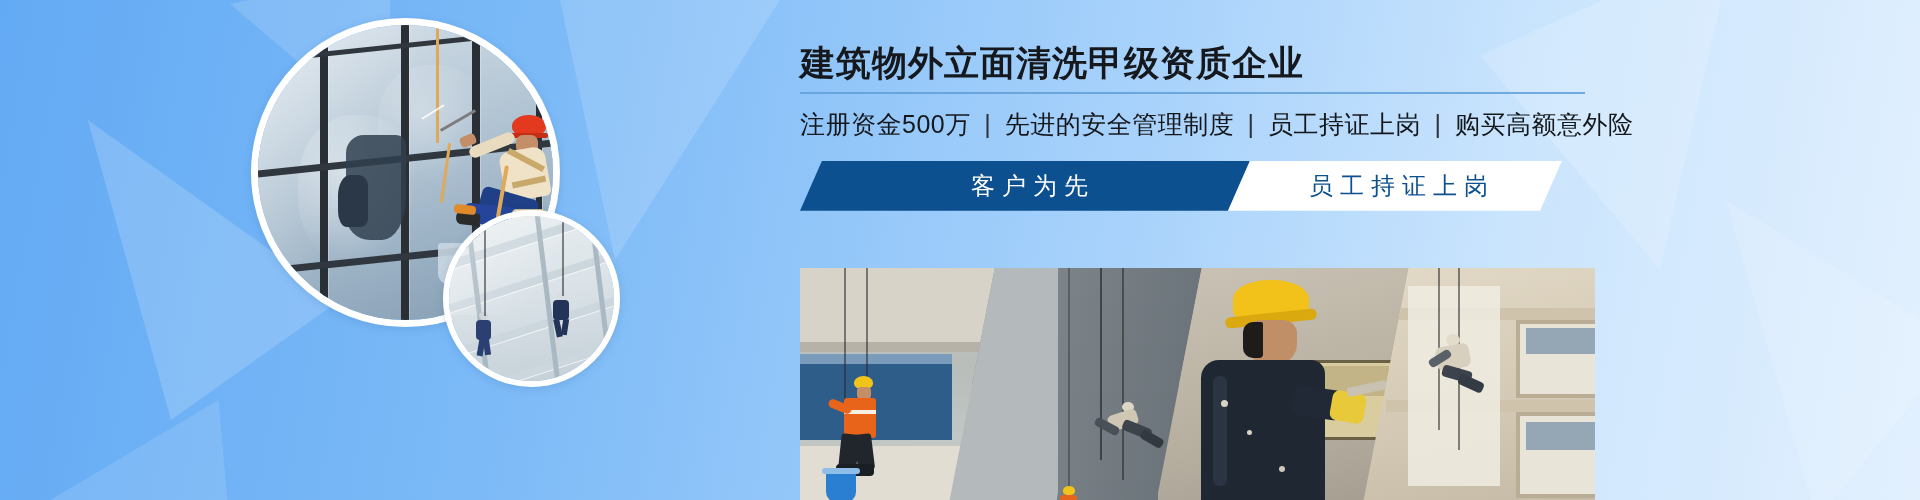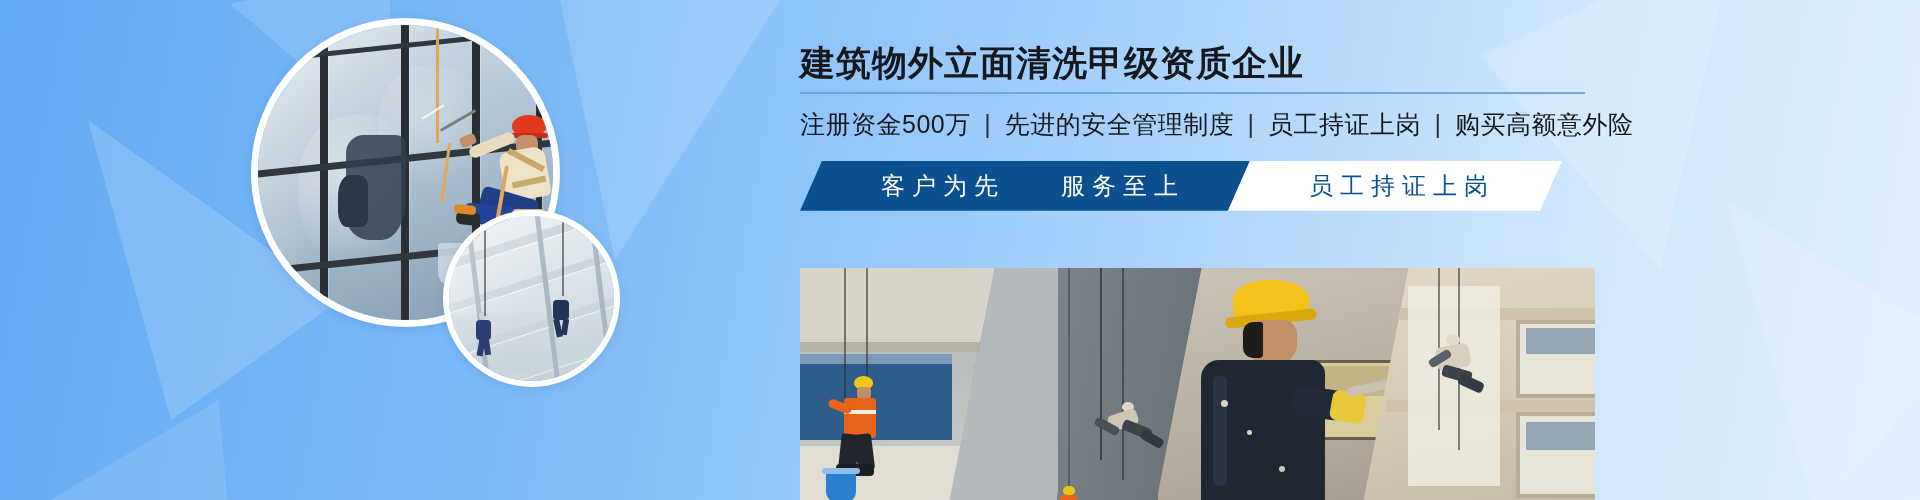--- a/index.html
+++ b/index.html
@@ -300,21 +300,20 @@
       <span>先进的安全管理制度</span>
       <span class="sep">|</span>
       <span>员工持证上岗</span>
       <span class="sep">|</span>
       <span>购买高额意外险</span>
     </div>
 
     <div class="ribbon">
       <div class="ribbon-left">
         <span>客户为先</span>
-        <span>服务至上</span>
       </div>
       <div class="ribbon-right">
         <span>员工持证上岗</span>
       </div>
     </div>
   </div>
 
   <div class="collage">
 
     <div class="panel p1">

